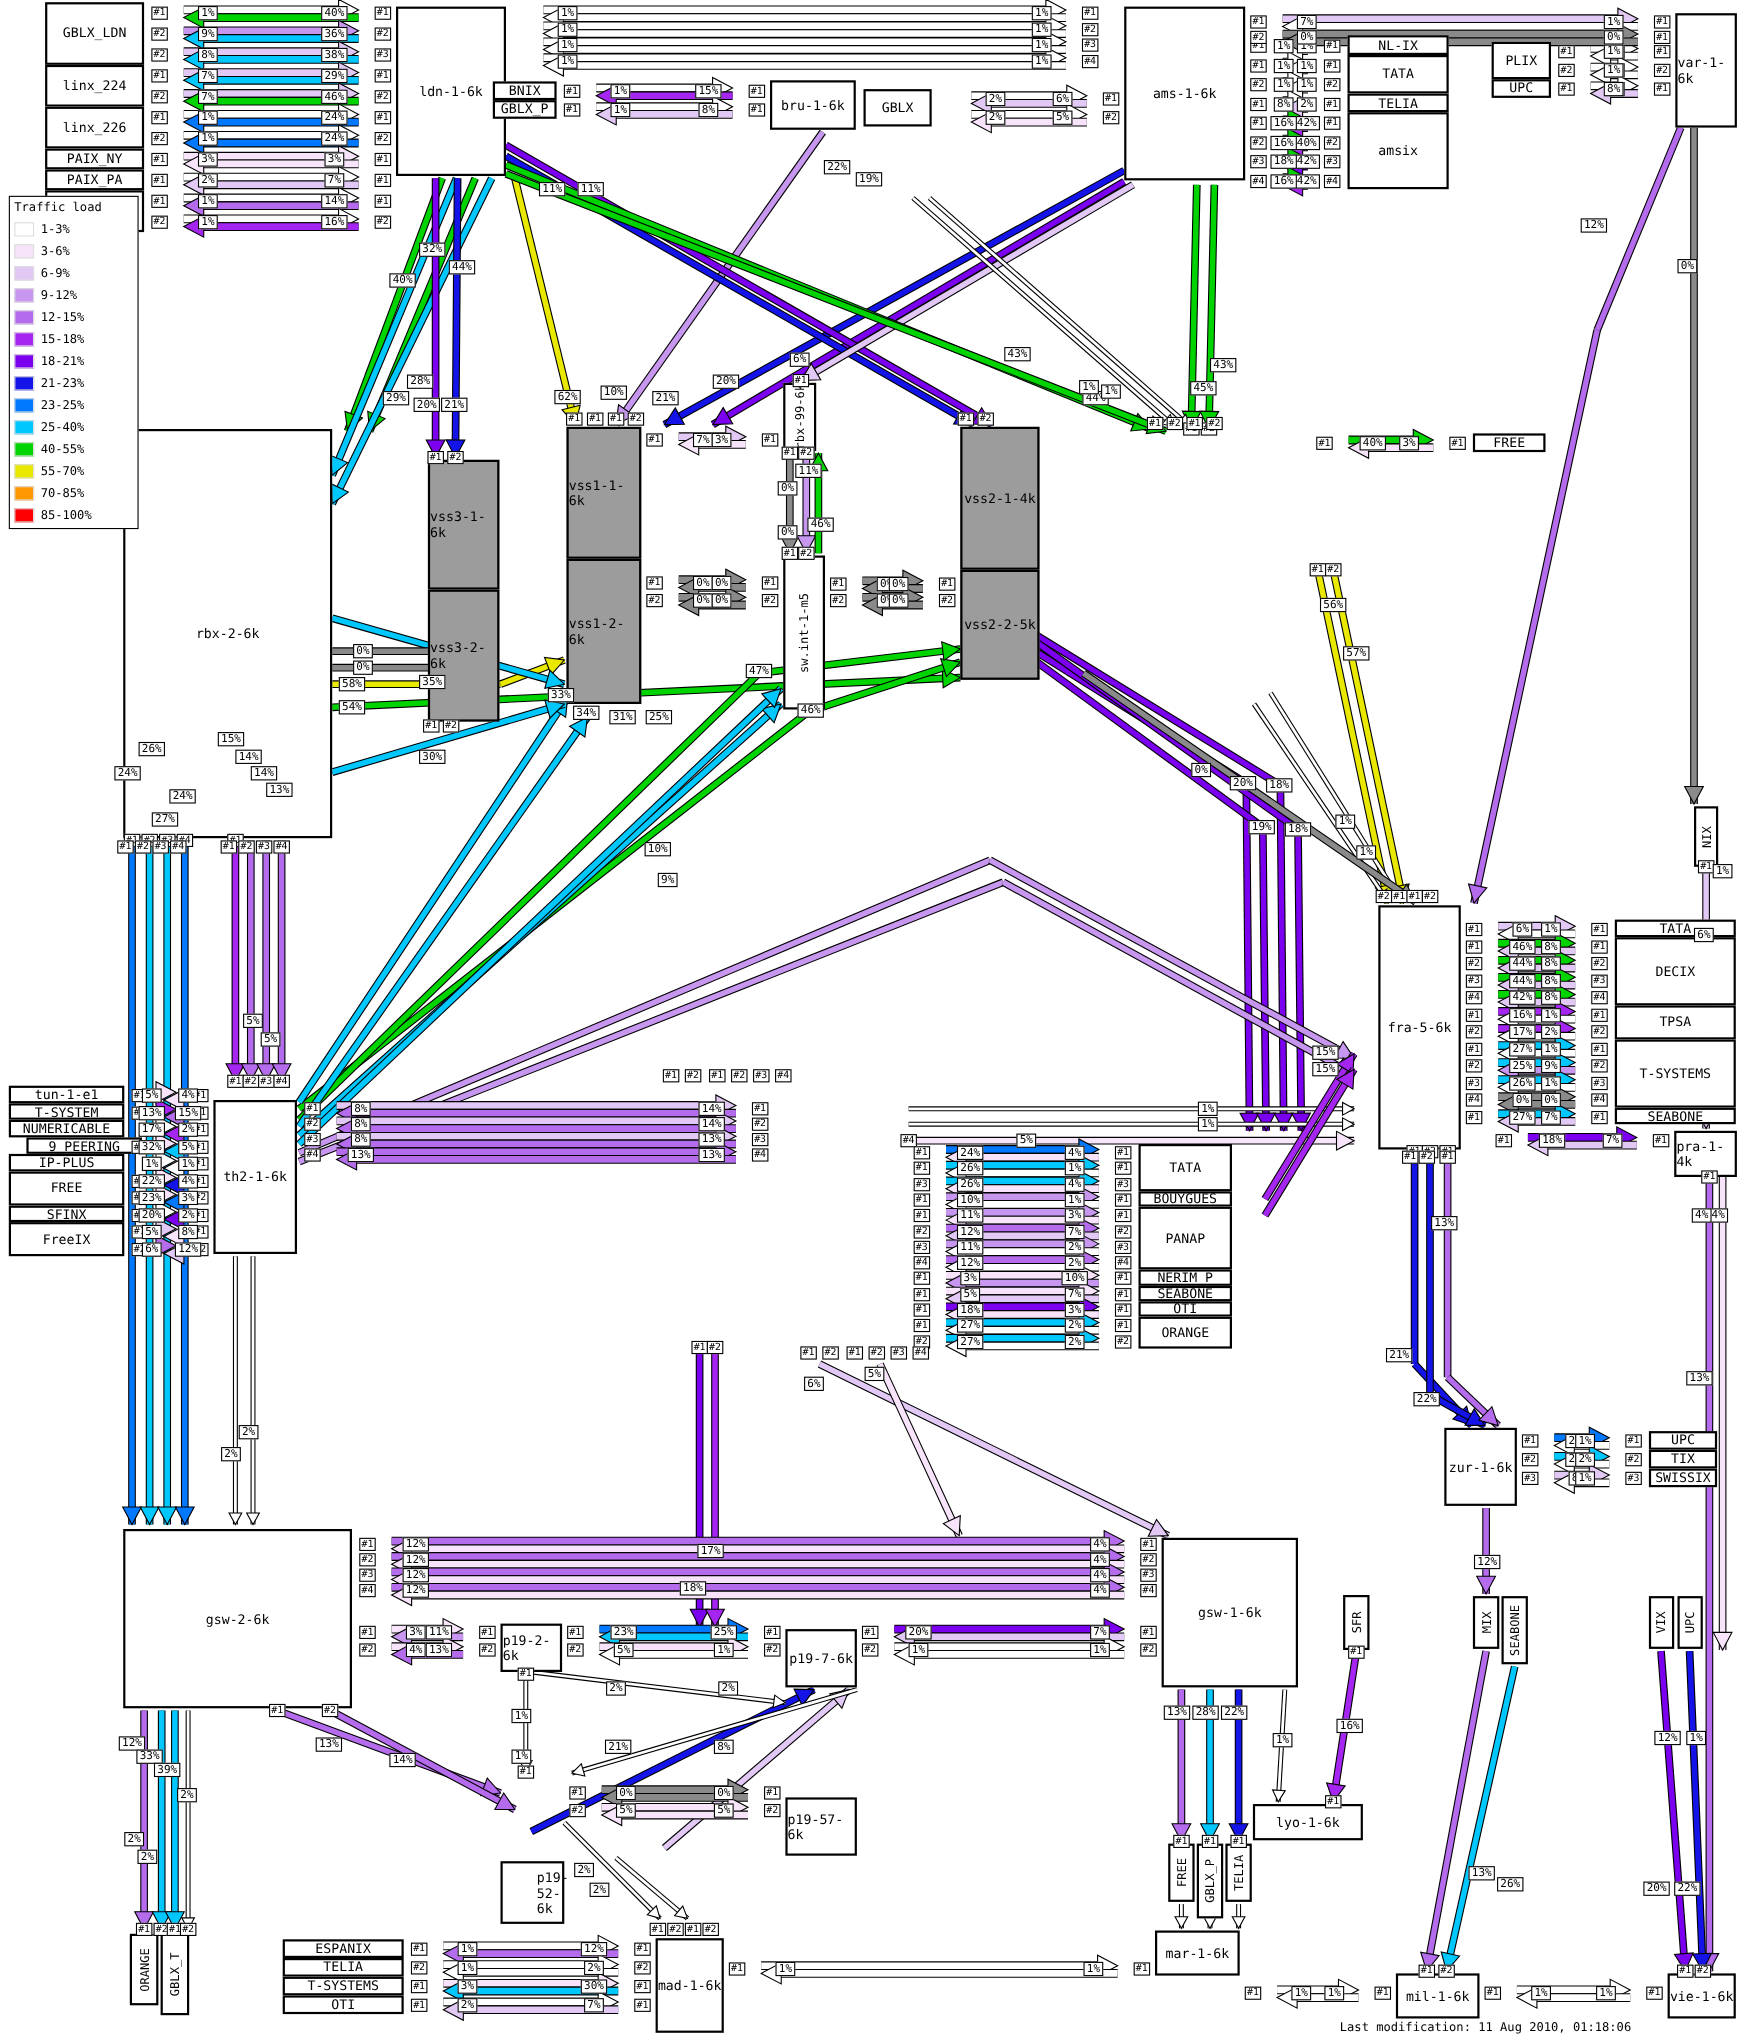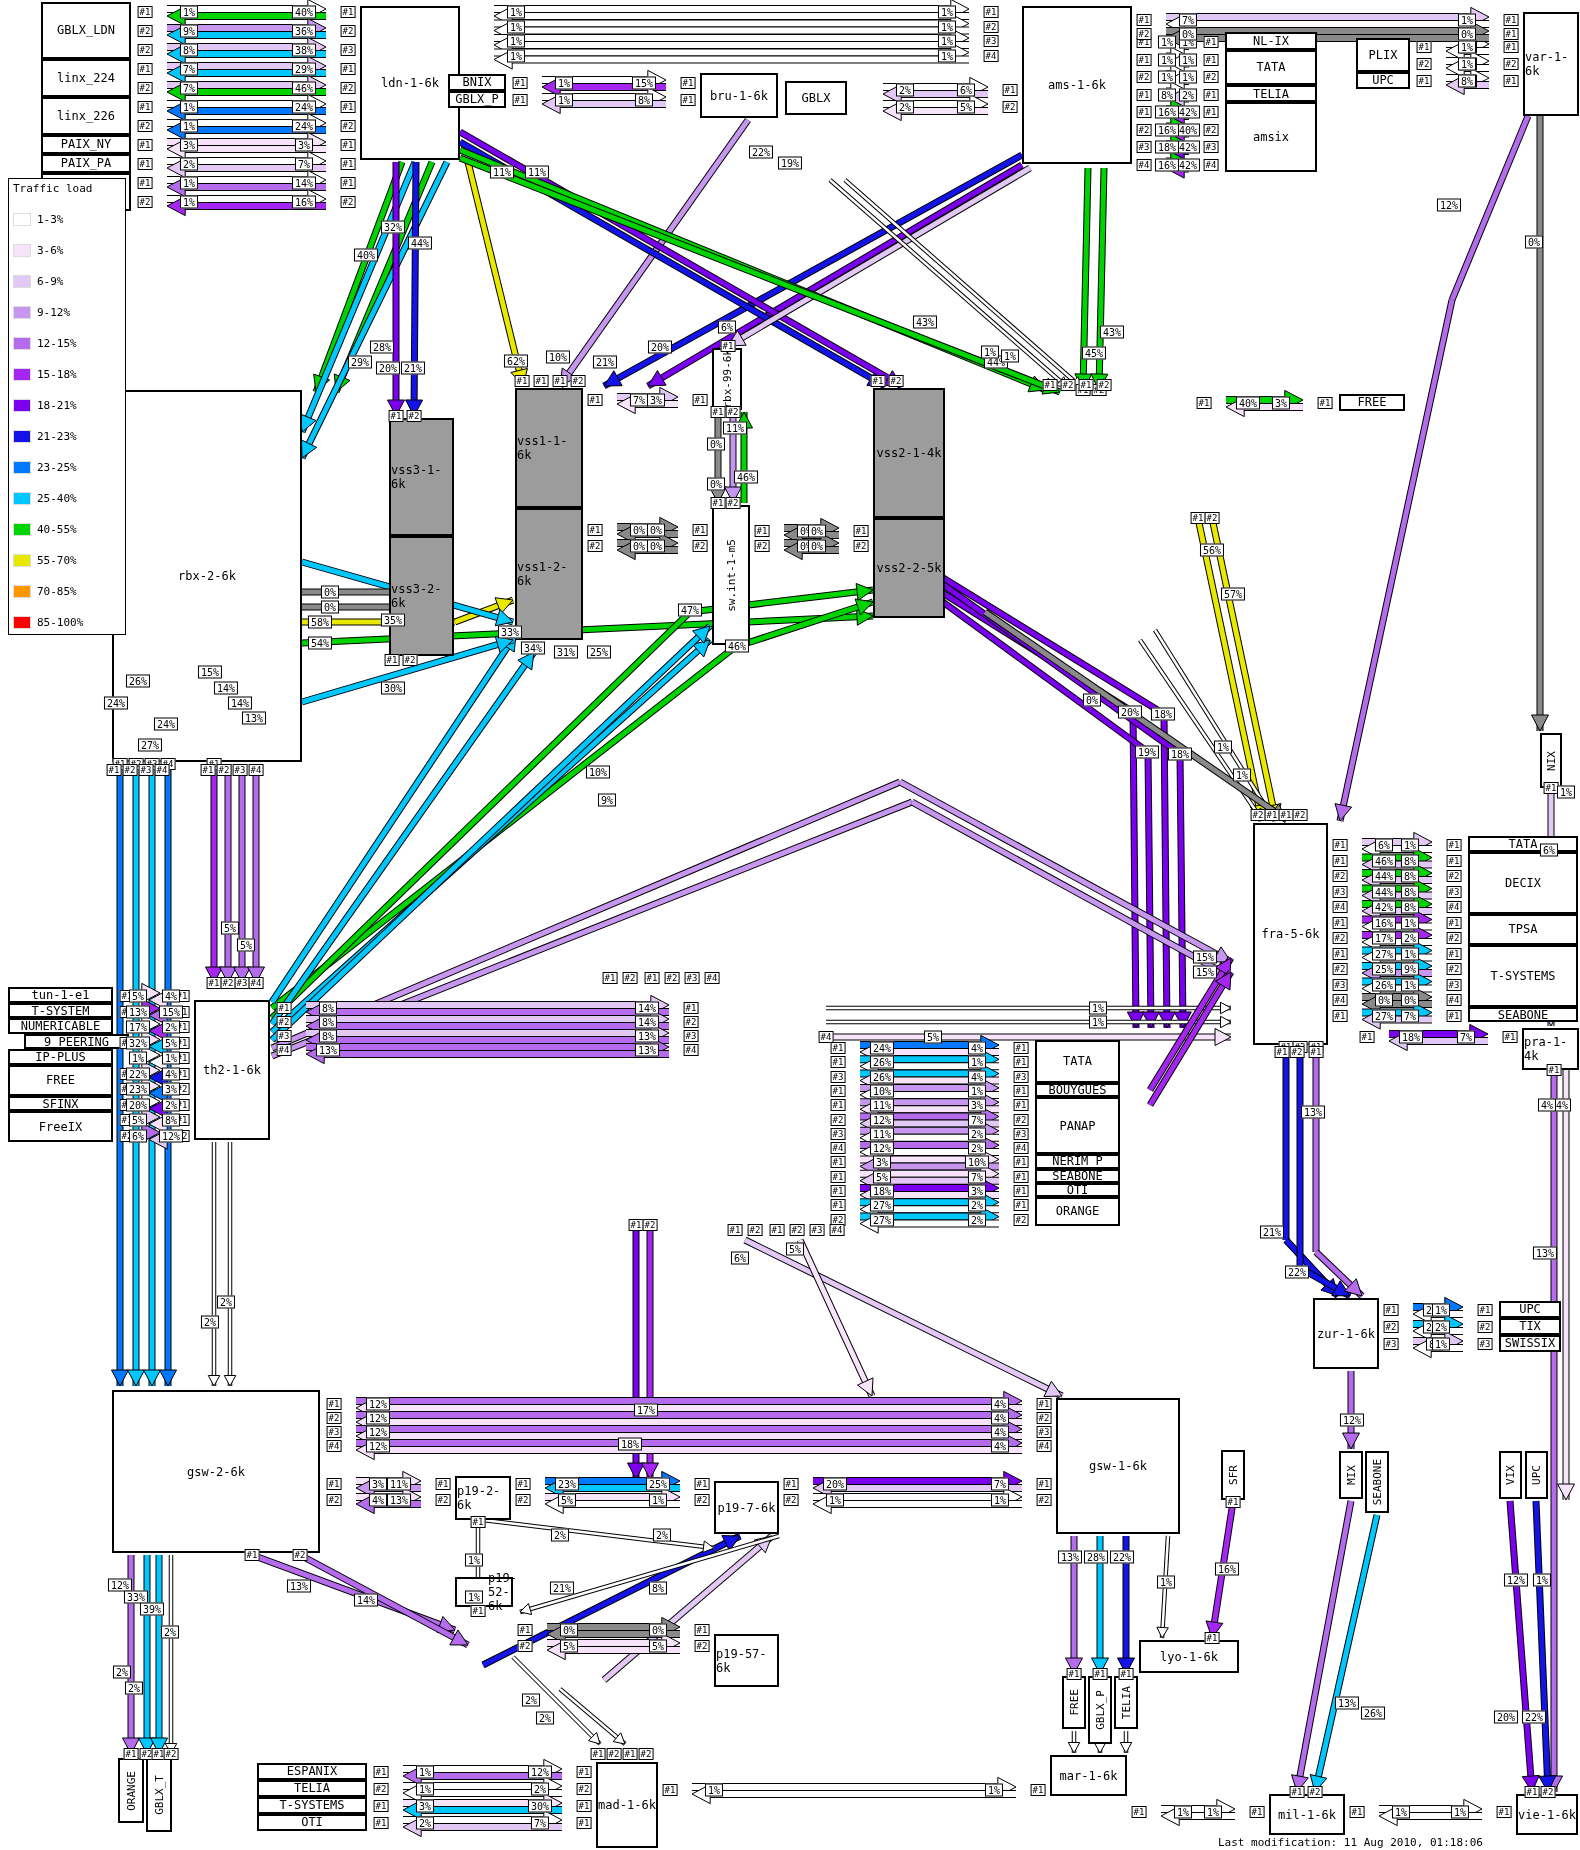--- a/index.html
+++ b/index.html
@@ -13,21 +13,21 @@
   .node.vl span{writing-mode:vertical-rl;transform:rotate(180deg);white-space:nowrap;}
   .namebox{position:absolute;border:2px solid #000;background:#fff;display:flex;align-items:center;
         justify-content:center;font-size:12px;box-sizing:border-box;z-index:4;}
   .pct{position:absolute;border:1px solid #000;background:#fff;font-size:10px;line-height:11px;
        padding:0 2px;transform:translate(-50%,-50%);z-index:6;white-space:nowrap;}
   .port{position:absolute;border:1px solid #000;background:#fff;font-size:9px;line-height:10px;
        padding:0 1px;transform:translate(-50%,-50%);z-index:5;white-space:nowrap;}
   #legend{position:absolute;left:8px;top:178px;width:108px;border:1px solid #000;background:#fff;
        padding:3px 4px 5px 4px;z-index:7;font-size:11px;}
   #legend .t{margin-bottom:4px;}
-  #legend .row{display:flex;align-items:flex-end;height:13px;margin-top:18px;}
+  #legend .row{display:flex;align-items:flex-end;height:13px;margin-top:7px;}
   #legend .sw{width:16px;height:11px;margin-right:6px;border:1px solid #ddd;}
   #footer{position:absolute;left:1218px;top:1836px;font-size:11px;z-index:7;
           font-family:"DejaVu Sans Mono","Liberation Mono",monospace;}
 </style>
 </head>
 <body>
 
 <div id="canvas">
   <svg id="linksvg">
       <line x1="402" y1="162" x2="316" y2="392" stroke="#000" stroke-width="7"></line>
@@ -1070,21 +1070,21 @@
     </div>
     <div class="node" style="left: 1056px; top: 1398px; width: 124px; height: 136px;">
       <span>gsw-1-6k</span>
     </div>
     <div class="node" style="left: 455px; top: 1476px; width: 56px; height: 44px;">
       <span>p19-2-6k</span>
     </div>
     <div class="node" style="left: 714px; top: 1481px; width: 65px; height: 53px;">
       <span>p19-7-6k</span>
     </div>
-    <div class="node" style="left: 455px; top: 1577px; width: 58px; height: 30px; padding-left: 37px;">
+    <div class="node" style="left: 455px; top: 1692px; width: 58px; height: 57px; padding-left: 37px;">
       <span>p19-52-6k</span>
     </div>
     <div class="node" style="left: 714px; top: 1634px; width: 65px; height: 53px;">
       <span>p19-57-6k</span>
     </div>
     <div class="node" style="left: 1139px; top: 1640px; width: 100px; height: 33px;">
       <span>lyo-1-6k</span>
     </div>
     <div class="node" style="left: 1050px; top: 1755px; width: 77px; height: 41px;">
       <span>mar-1-6k</span>

